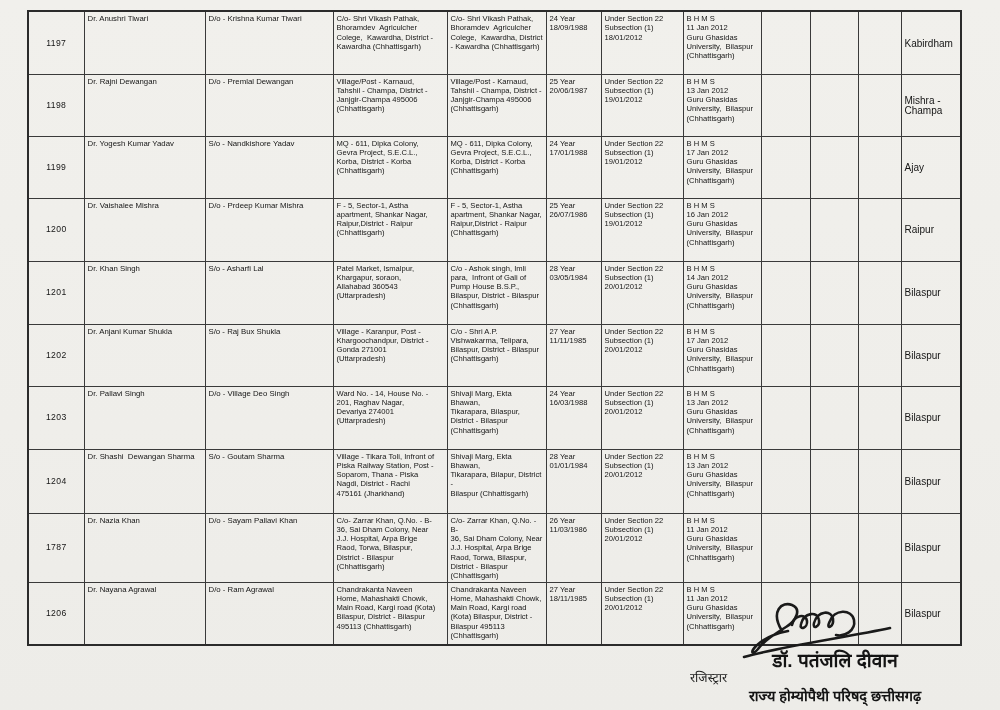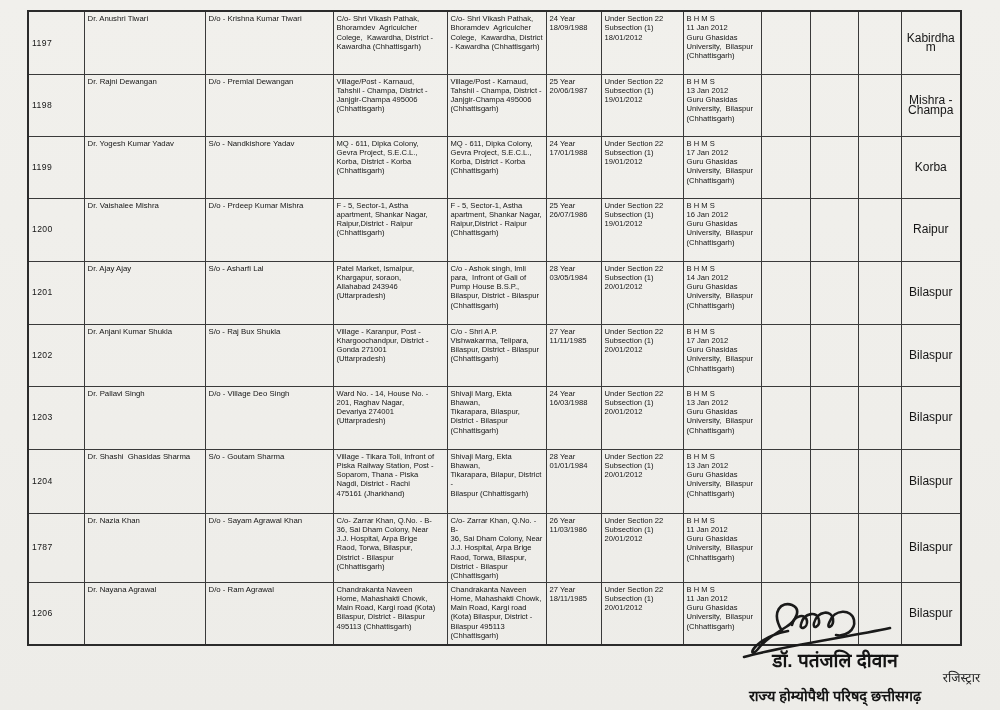--- a/index.html
+++ b/index.html
@@ -18,28 +18,28 @@
   }
   td{
     border:1px solid #3a3a3a;
     vertical-align:top;
     padding:2px 3px 1px 3px;
     font-size:7.6px;line-height:9.3px;
     white-space:pre-wrap;
     overflow:hidden;
     word-wrap:break-word;
   }
-  td.sno{text-align:left;vertical-align:middle;font-size:8.6px;letter-spacing:.4px;}
-  td.district{text-align:center;vertical-align:middle;font-size:12px;}
+  td.sno{text-align:center;vertical-align:middle;font-size:8.6px;letter-spacing:.4px;}
+  td.district{text-align:left;vertical-align:middle;font-size:10px;}
   td.name,td.parent{font-size:7.8px;}
   .sig-block{position:absolute;left:690px;top:595px;width:290px;height:112px;}
   .sig-svg{position:absolute;left:48px;top:2px;}
   .sig-name{position:absolute;left:0;top:52px;width:290px;text-align:center;
     font-size:19px;font-weight:bold;color:#141414;}
-  .sig-title{position:absolute;left:0;top:74px;width:290px;text-align:right;
+  .sig-title{position:absolute;left:0;top:74px;width:290px;text-align:left;
     font-size:12.5px;color:#1c1c1c;}
   .sig-org{position:absolute;left:-20px;top:90px;width:330px;text-align:center;
     font-size:14.5px;font-weight:bold;color:#141414;}
 </style>
 </head>
 <body>
 
 <div class="page">
 
   <table class="reg">
@@ -131,21 +131,21 @@
 Subsection (1)
 19/01/2012</td>
         <td>B H M S
 17 Jan 2012
 Guru Ghasidas
 University,  Bilaspur
 (Chhattisgarh)</td>
         <td></td>
         <td></td>
         <td></td>
-        <td class="district">Korba</td>
+        <td class="district">Ajay</td>
       </tr>
       <tr style="height:63px">
         <td class="sno">1200</td>
         <td class="name">Dr. Vaishalee Mishra</td>
         <td class="parent">D/o - Prdeep Kumar Mishra</td>
         <td>F - 5, Sector-1, Astha
 apartment, Shankar Nagar,
 Raipur,District - Raipur
 (Chhattisgarh)</td>
         <td>F - 5, Sector-1, Astha
@@ -162,25 +162,25 @@
 Guru Ghasidas
 University,  Bilaspur
 (Chhattisgarh)</td>
         <td></td>
         <td></td>
         <td></td>
         <td class="district">Raipur</td>
       </tr>
       <tr style="height:63px">
         <td class="sno">1201</td>
-        <td class="name">Dr. Ajay Ajay</td>
+        <td class="name">Dr. Khan Singh</td>
         <td class="parent">S/o - Asharfi Lal</td>
         <td>Patel Market, Ismalpur,
 Khargapur, soraon,
-Allahabad 243946
+Allahabad 360543
 (Uttarpradesh)</td>
         <td>C/o - Ashok singh, Imli
 para,  Infront of Gali of
 Pump House B.S.P.,
 Bilaspur, District - Bilaspur
 (Chhattisgarh)</td>
         <td>28 Year
 03/05/1984</td>
         <td>Under Section 22
 Subsection (1)
@@ -244,21 +244,21 @@
 Guru Ghasidas
 University,  Bilaspur
 (Chhattisgarh)</td>
         <td></td>
         <td></td>
         <td></td>
         <td class="district">Bilaspur</td>
       </tr>
       <tr style="height:64px">
         <td class="sno">1204</td>
-        <td class="name">Dr. Shashi  Ghasidas Sharma</td>
+        <td class="name">Dr. Shashi  Dewangan Sharma</td>
         <td class="parent">S/o - Goutam Sharma</td>
         <td>Village - Tikara Toli, Infront of
 Piska Railway Station, Post -
 Soparom, Thana - Piska
 Nagdi, District - Rachi
 475161 (Jharkhand)</td>
         <td>Shivaji Marg, Ekta Bhawan,
 Tikarapara, Bilapur, District -
 Bilaspur (Chhattisgarh)</td>
         <td>28 Year
@@ -272,21 +272,21 @@
 University,  Bilaspur
 (Chhattisgarh)</td>
         <td></td>
         <td></td>
         <td></td>
         <td class="district">Bilaspur</td>
       </tr>
       <tr style="height:65px">
         <td class="sno">1787</td>
         <td class="name">Dr. Nazia Khan</td>
-        <td class="parent">D/o - Sayam Agrawal Khan</td>
+        <td class="parent">D/o - Sayam Pallavi Khan</td>
         <td>C/o- Zarrar Khan, Q.No. - B-
 36, Sai Dham Colony, Near
 J.J. Hospital, Arpa Brige
 Raod, Torwa, Bilaspur,
 District - Bilaspur
 (Chhattisgarh)</td>
         <td>C/o- Zarrar Khan, Q.No. - B-
 36, Sai Dham Colony, Near
 J.J. Hospital, Arpa Brige
 Raod, Torwa, Bilaspur,

